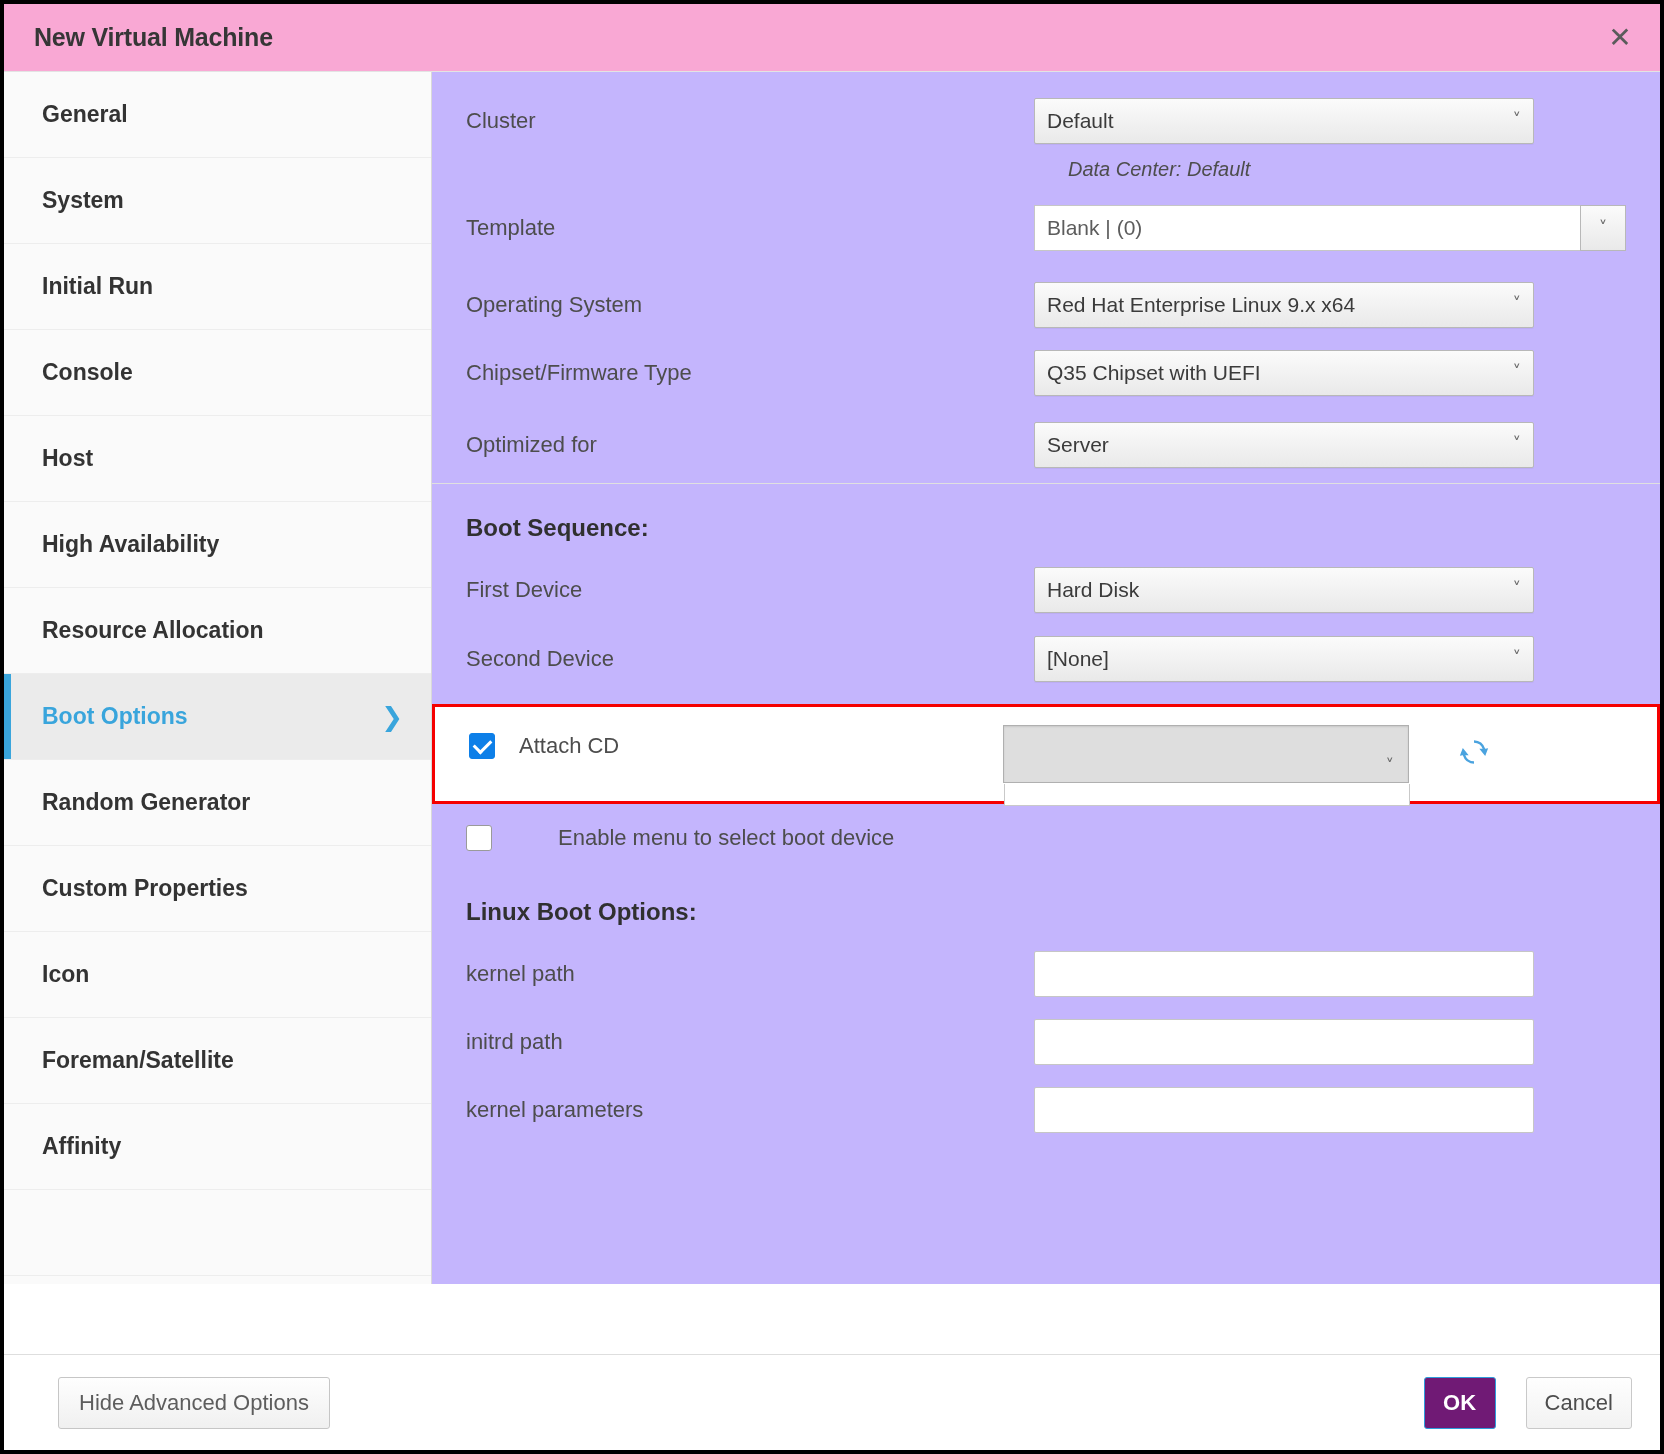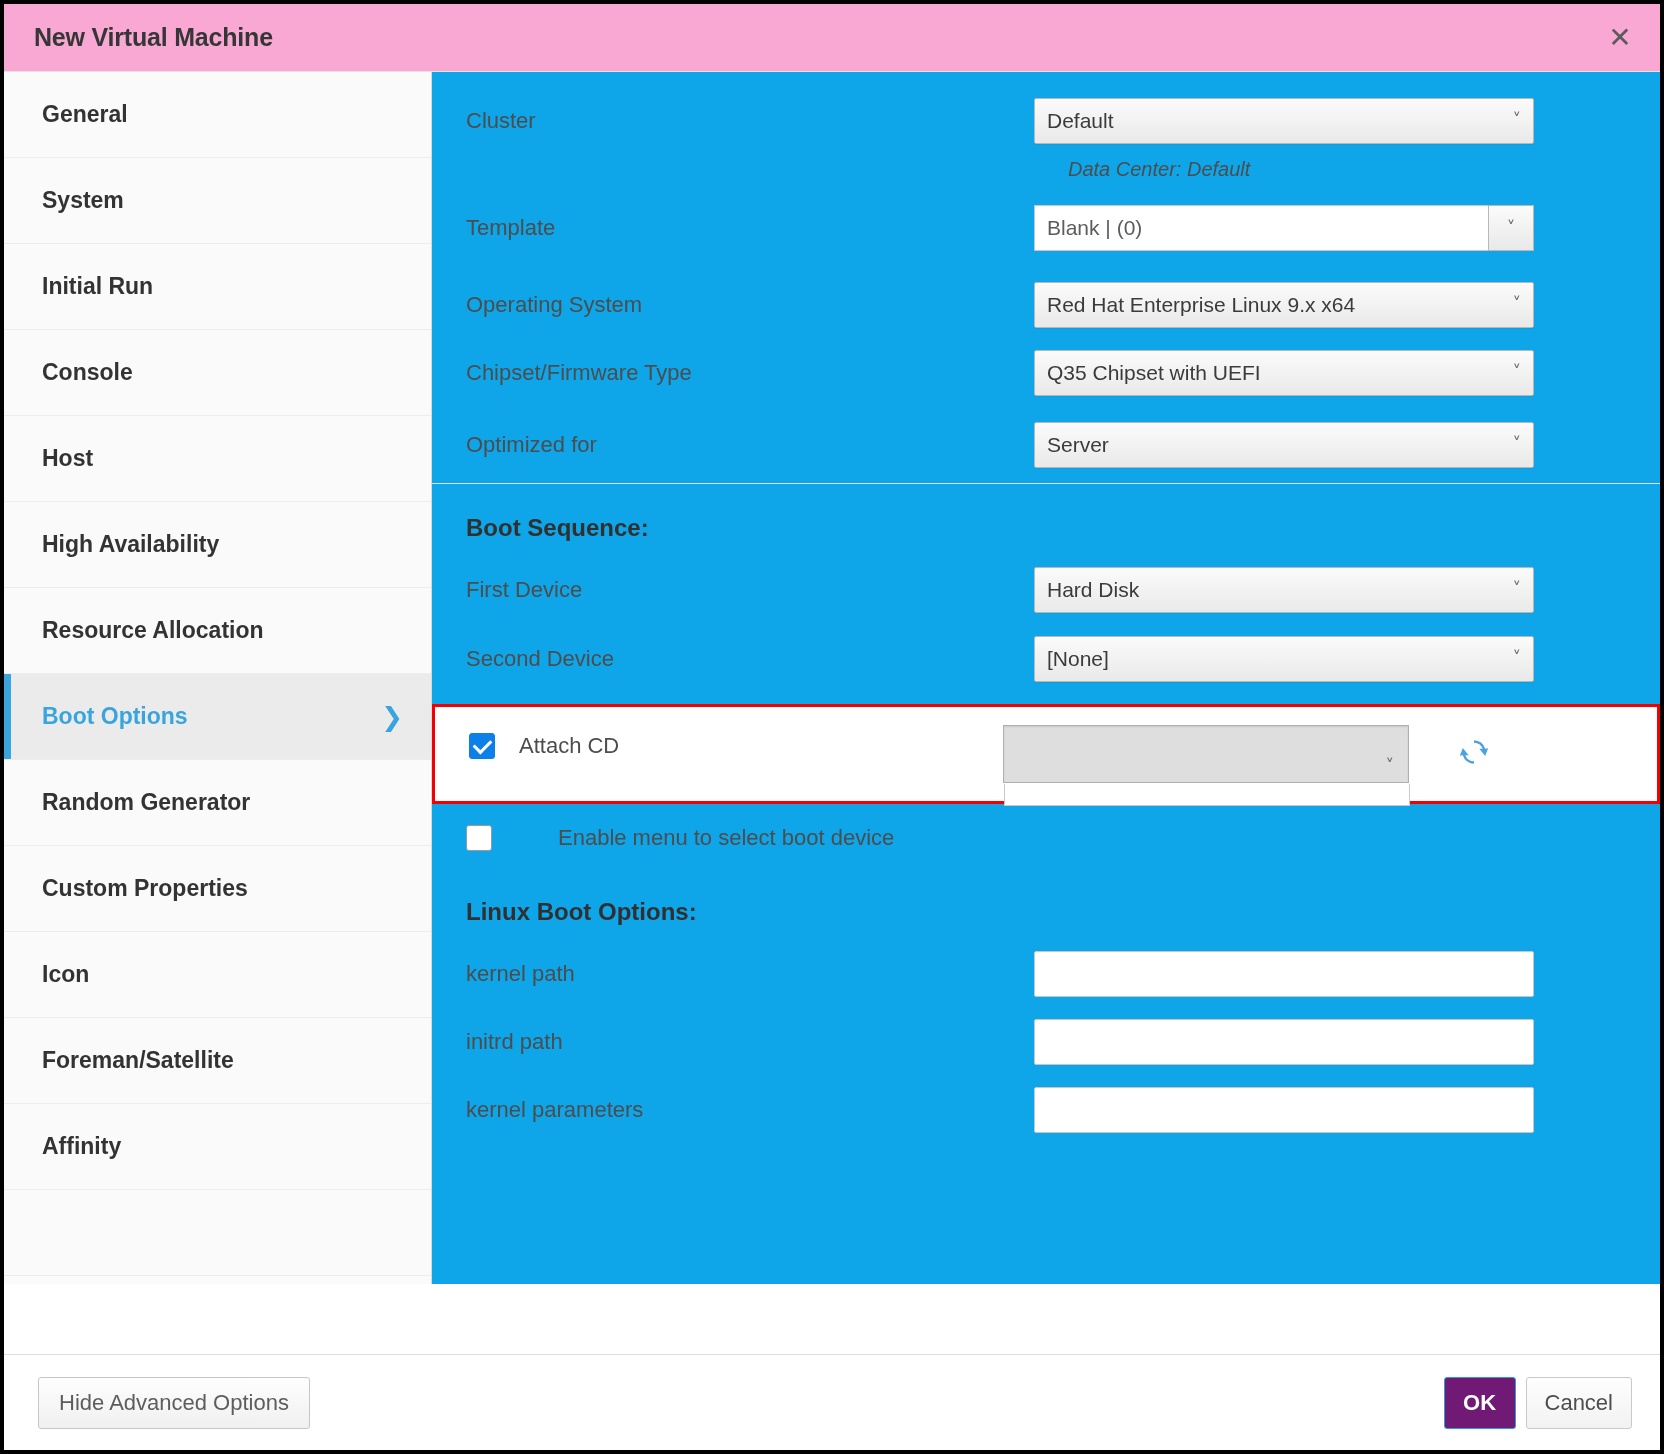--- a/index.html
+++ b/index.html
@@ -96,21 +96,21 @@
   }
   .nav-filler {
     height: 86px;
     background: #fafafa;
     border-bottom: 1px solid #ededed;
   }
 
   
   .main {
     flex: 1 1 auto;
-    background: #0ea5e9;
+    background: #c4b5fd;
     position: relative;
     overflow: hidden;
   }
   .section {
     padding: 0 36px 0 34px;
   }
   .section-divider {
     height: 1px;
     background: #e0e0e0;
     margin: 0;
@@ -156,21 +156,21 @@
     transform: translateY(-55%);
     font-size: 17px;
     color: #6a6a6a;
     font-family: "DejaVu Sans", sans-serif;
     line-height: 1;
   }
 
   
   .combo {
     display: flex;
-    width: 500px;
+    width: 592px;
     height: 46px;
   }
   .combo-text {
     flex: 1 1 auto;
     border: 1px solid #c6c6c6;
     border-right: none;
     background: #ffffff;
     display: flex;
     align-items: center;
     padding-left: 12px;
@@ -330,20 +330,21 @@
     padding: 0 28px 0 34px;
   }
   .btn {
     font-size: 22px;
     font-family: "Liberation Sans", sans-serif;
     border-radius: 3px;
     cursor: pointer;
     display: inline-flex;
     align-items: center;
     justify-content: center;
+    margin-left: 20px;
   }
   .btn-secondary {
     background: linear-gradient(to bottom, #fefefe 0%, #f0f0f0 100%);
     border: 1px solid #c6c6c6;
     color: #5d5d5d;
     height: 52px;
     padding: 0 20px;
   }
   .footer-spacer { flex: 1 1 auto; }
   .btn-ok {

